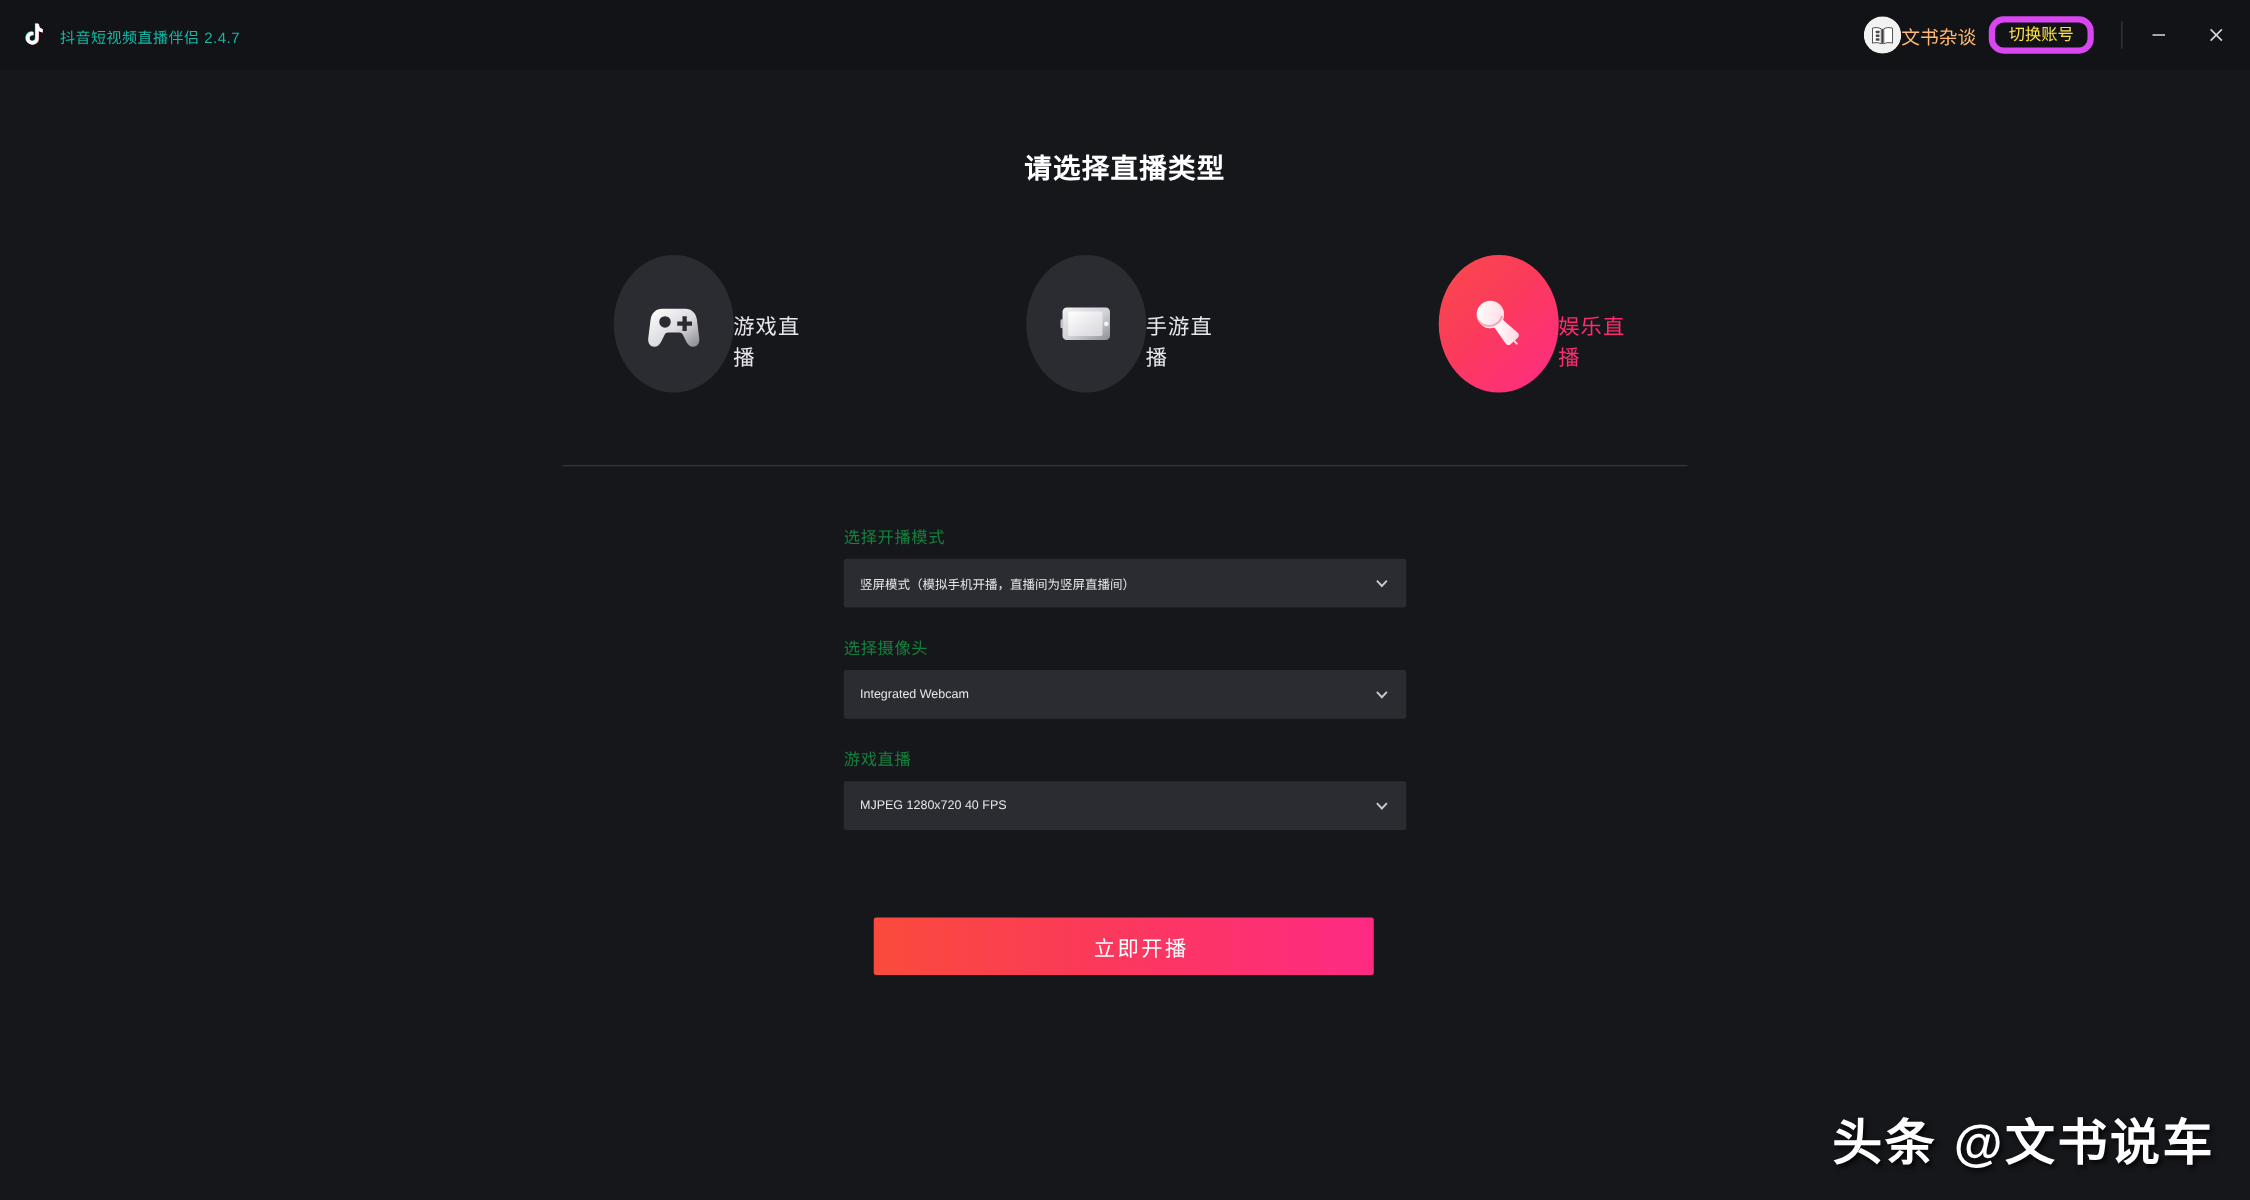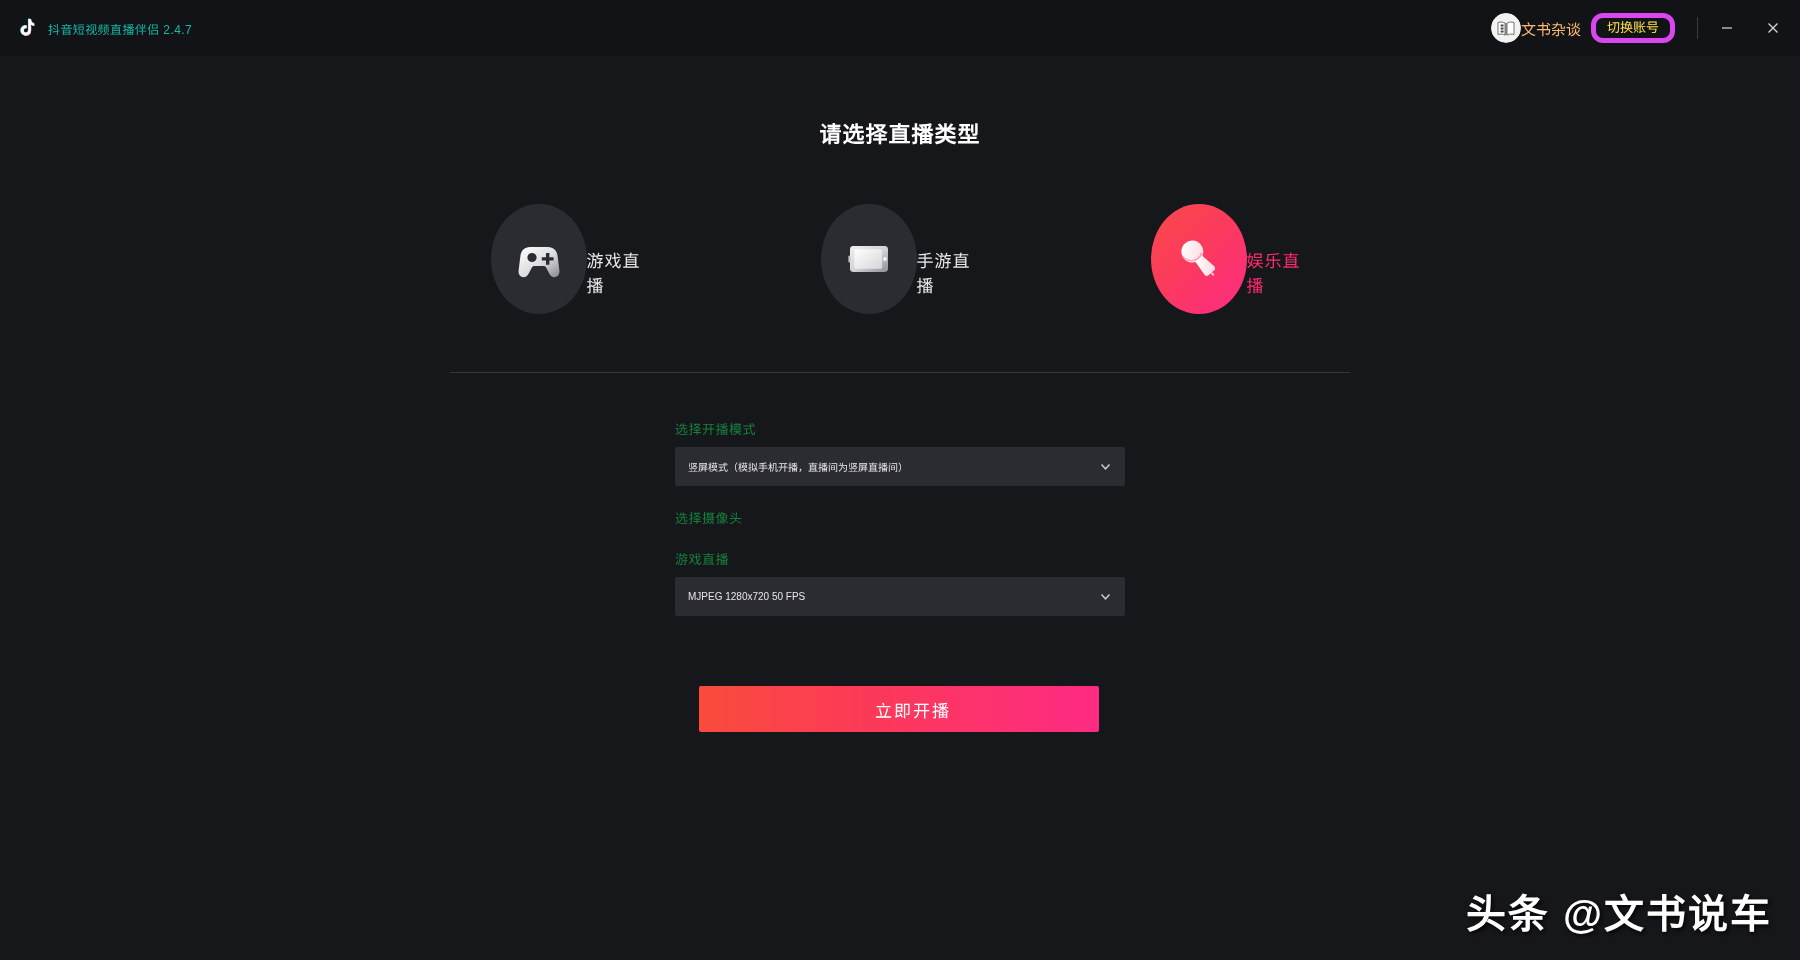--- a/index.html
+++ b/index.html
@@ -330,32 +330,40 @@
       <span class="chev">
         <svg width="15" height="15" viewBox="0 0 15 15">
           <polyline points="3.5,5.5 7.5,9.8 11.5,5.5" fill="none" stroke="currentColor" stroke-width="1.5"></polyline>
         </svg>
       </span>
     </div>
   </div>
 
   <div class="field">
     <div class="field-label">选择摄像头</div>
-  </div>
-
-  <div class="field">
-    <div class="field-label">游戏直播</div>
     <div class="select">
-      <span class="select-value">MJPEG 1280x720 50 FPS</span>
+      <span class="select-value">Integrated Webcam</span>
       <span class="chev">
         <svg width="15" height="15" viewBox="0 0 15 15">
           <polyline points="3.5,5.5 7.5,9.8 11.5,5.5" fill="none" stroke="currentColor" stroke-width="1.5"></polyline>
         </svg>
       </span>
     </div>
   </div>
+
+  <div class="field">
+    <div class="field-label">游戏直播</div>
+    <div class="select">
+      <span class="select-value">MJPEG 1280x720 40 FPS</span>
+      <span class="chev">
+        <svg width="15" height="15" viewBox="0 0 15 15">
+          <polyline points="3.5,5.5 7.5,9.8 11.5,5.5" fill="none" stroke="currentColor" stroke-width="1.5"></polyline>
+        </svg>
+      </span>
+    </div>
+  </div>
 </div>
 
 <div class="cta-wrap">
   <button class="cta">立即开播</button>
 </div>
 
 <div class="watermark">头条 @文书说车</div>
 
 </body></html>

